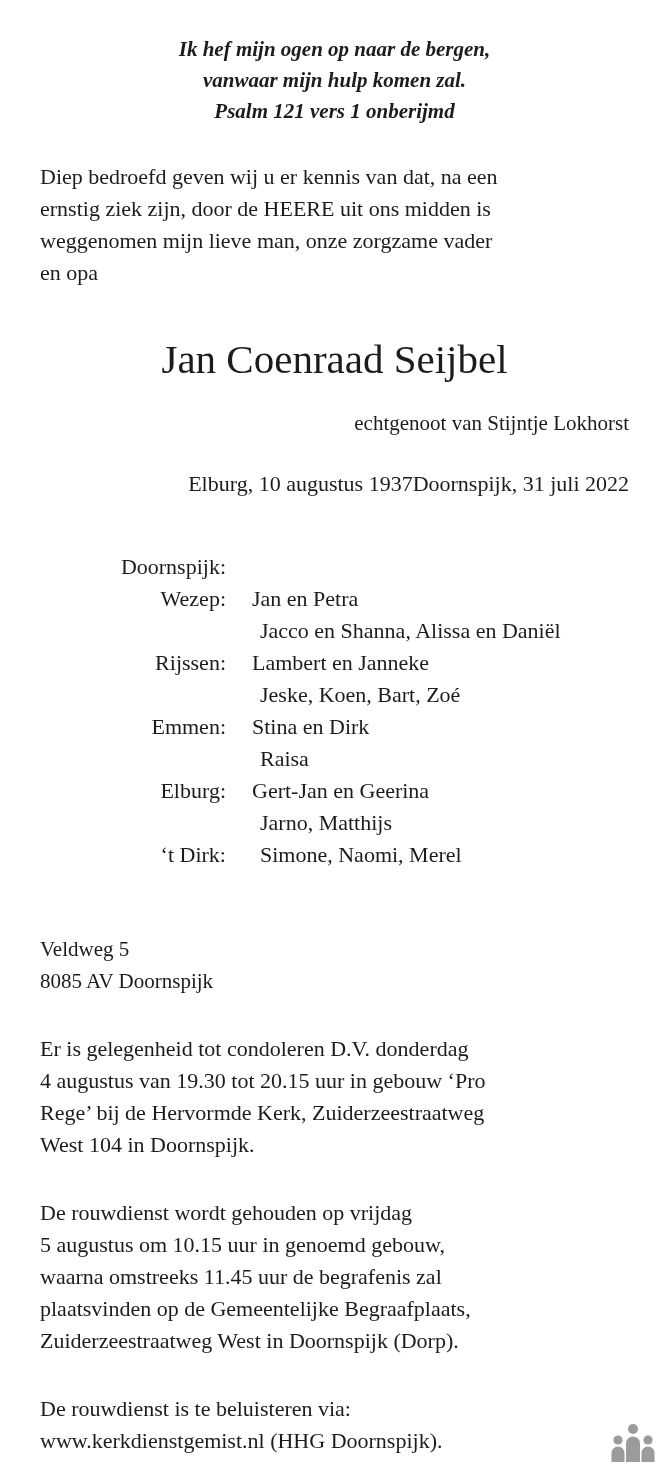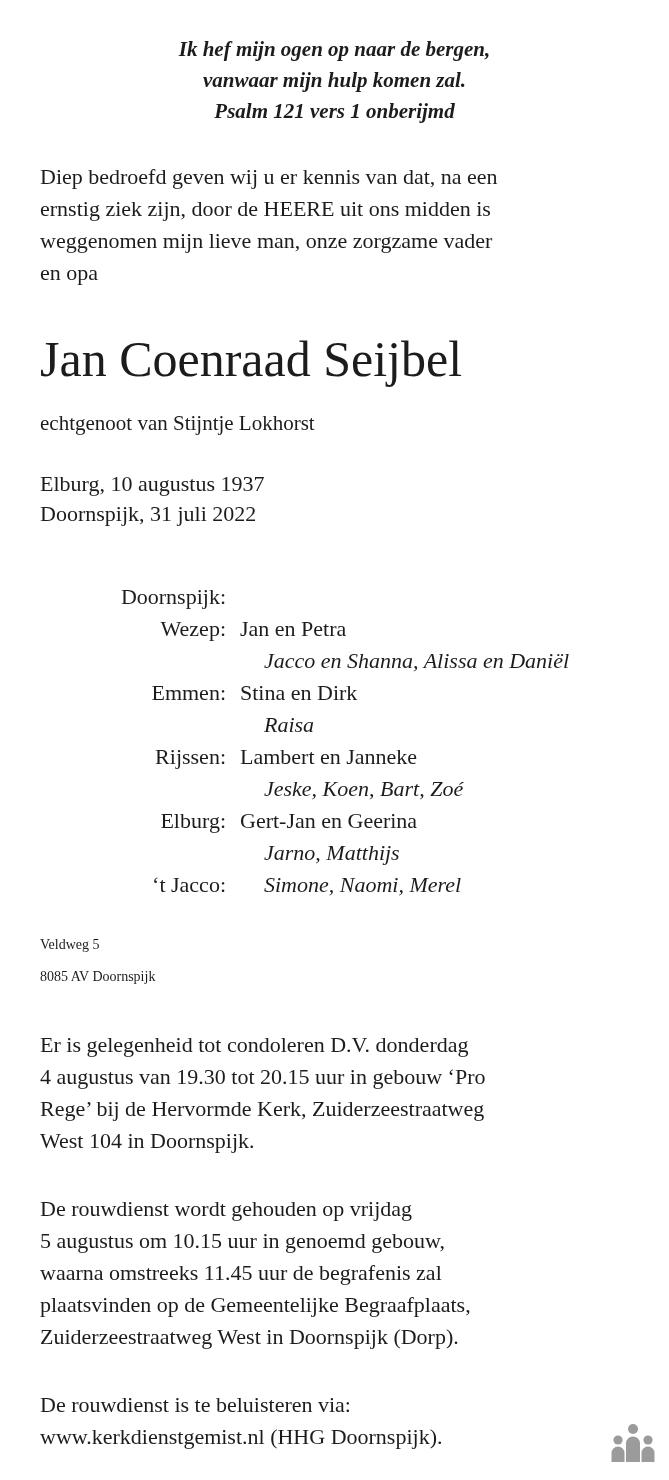--- a/index.html
+++ b/index.html
@@ -29,62 +29,62 @@
   }
   .announcement {
     margin: 34px 0 0 0;
     font-size: 22px;
     line-height: 32px;
     white-space: pre-line;
     font-family: Liberation Serif, serif;
   }
   .deceased-name {
     margin: 46px 0 0 0;
-    font-size: 50px;
+    text-align: center;
+    font-size: 41px;
     font-weight: 400;
     line-height: 48px;
   }
   .relation {
     margin-top: 26px;
-    text-align: left;
+    text-align: right;
     font-size: 21px;
     line-height: 28px;
   }
   .dates {
     margin-top: 32px;
     display: flex;
     justify-content: flex-end;
     font-size: 22px;
     line-height: 30px;
-    flex-direction: column;
   }
   .family {
     margin-top: 52px;
     font-size: 22px;
     line-height: 32px;
   }
   .family-row {
     display: flex;
+    gap: 12px;
   }
   .family-label {
     width: 186px;
     flex: 0 0 186px;
     text-align: right;
     padding-right: 14px;
   }
   .family-names .grandchildren {
-    font-style: italic;
-    margin-left: 24px;
+    margin-left: 8px;
   }
   .family-names .grandchildren:empty {
     display: none;
   }
   .address {
-    margin-top: 28px;
-    font-size: 14px;
+    margin-top: 62px;
+    font-size: 21px;
     line-height: 32px;
     white-space: pre-line;
   }
   .para {
     margin: 36px 0 0 0;
     font-size: 22px;
     line-height: 32px;
     white-space: pre-line;
   }
   .logo {
@@ -126,45 +126,45 @@
 
     <div class="family-row">
       <div class="family-label">Wezep:</div>
       <div class="family-names">
         <div>Jan en Petra</div>
         <div class="grandchildren">Jacco en Shanna, Alissa en Daniël</div>
       </div>
     </div>
 
     <div class="family-row">
+      <div class="family-label">Rijssen:</div>
+      <div class="family-names">
+        <div>Lambert en Janneke</div>
+        <div class="grandchildren">Jeske, Koen, Bart, Zoé</div>
+      </div>
+    </div>
+
+    <div class="family-row">
       <div class="family-label">Emmen:</div>
       <div class="family-names">
         <div>Stina en Dirk</div>
         <div class="grandchildren">Raisa</div>
       </div>
     </div>
 
     <div class="family-row">
-      <div class="family-label">Rijssen:</div>
-      <div class="family-names">
-        <div>Lambert en Janneke</div>
-        <div class="grandchildren">Jeske, Koen, Bart, Zoé</div>
-      </div>
-    </div>
-
-    <div class="family-row">
       <div class="family-label">Elburg:</div>
       <div class="family-names">
         <div>Gert-Jan en Geerina</div>
         <div class="grandchildren">Jarno, Matthijs</div>
       </div>
     </div>
 
     <div class="family-row">
-      <div class="family-label">‘t Jacco:</div>
+      <div class="family-label">‘t Dirk:</div>
       <div class="family-names">
         <div class="grandchildren">Simone, Naomi, Merel</div>
       </div>
     </div>
 
   </div>
 
   <div class="address">Veldweg 5
 8085 AV  Doornspijk</div>
 

